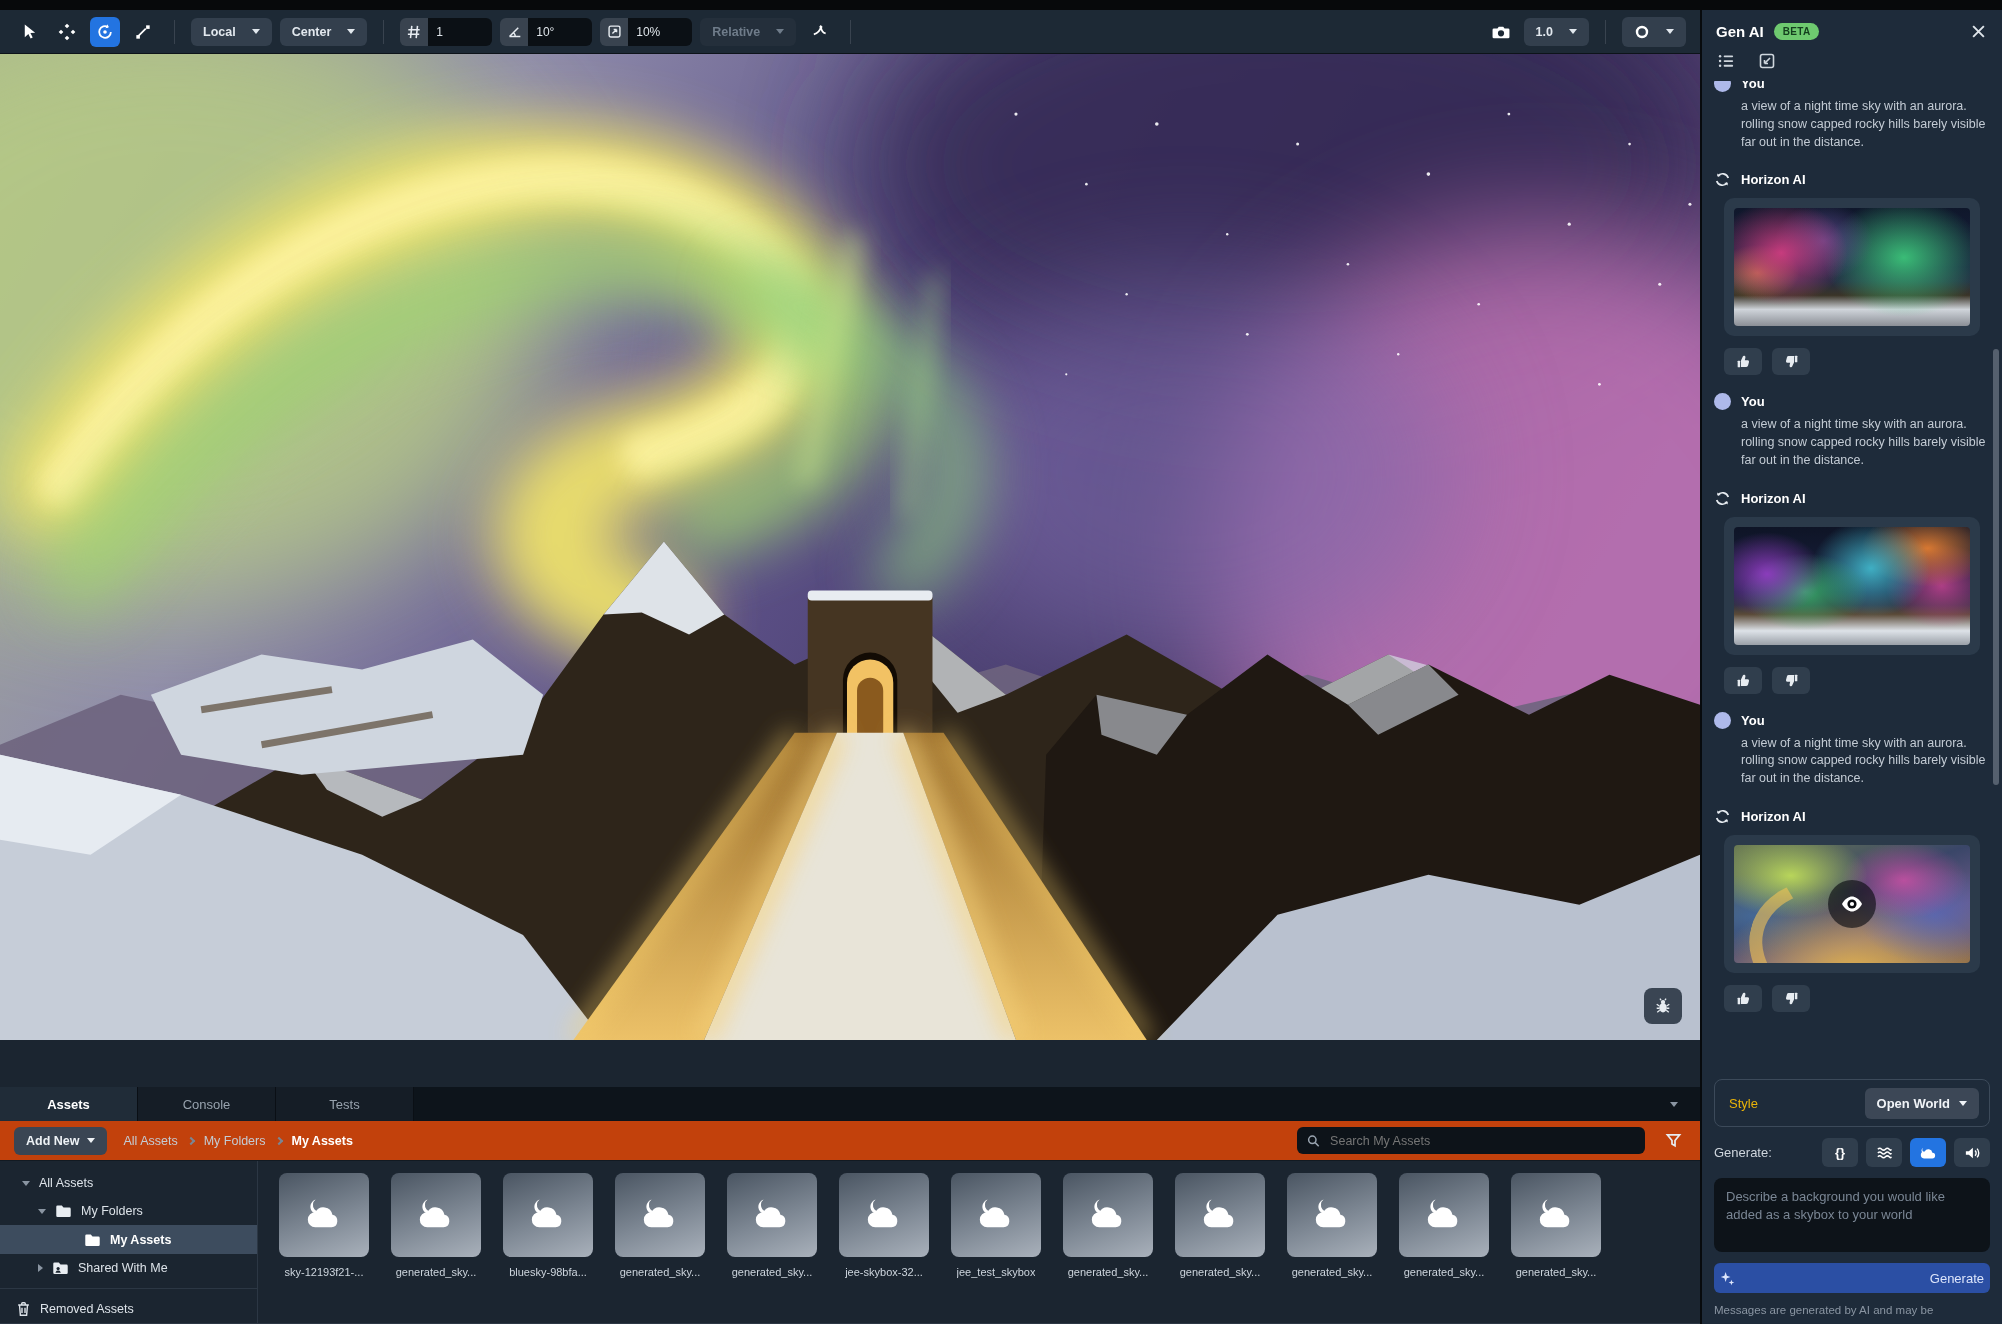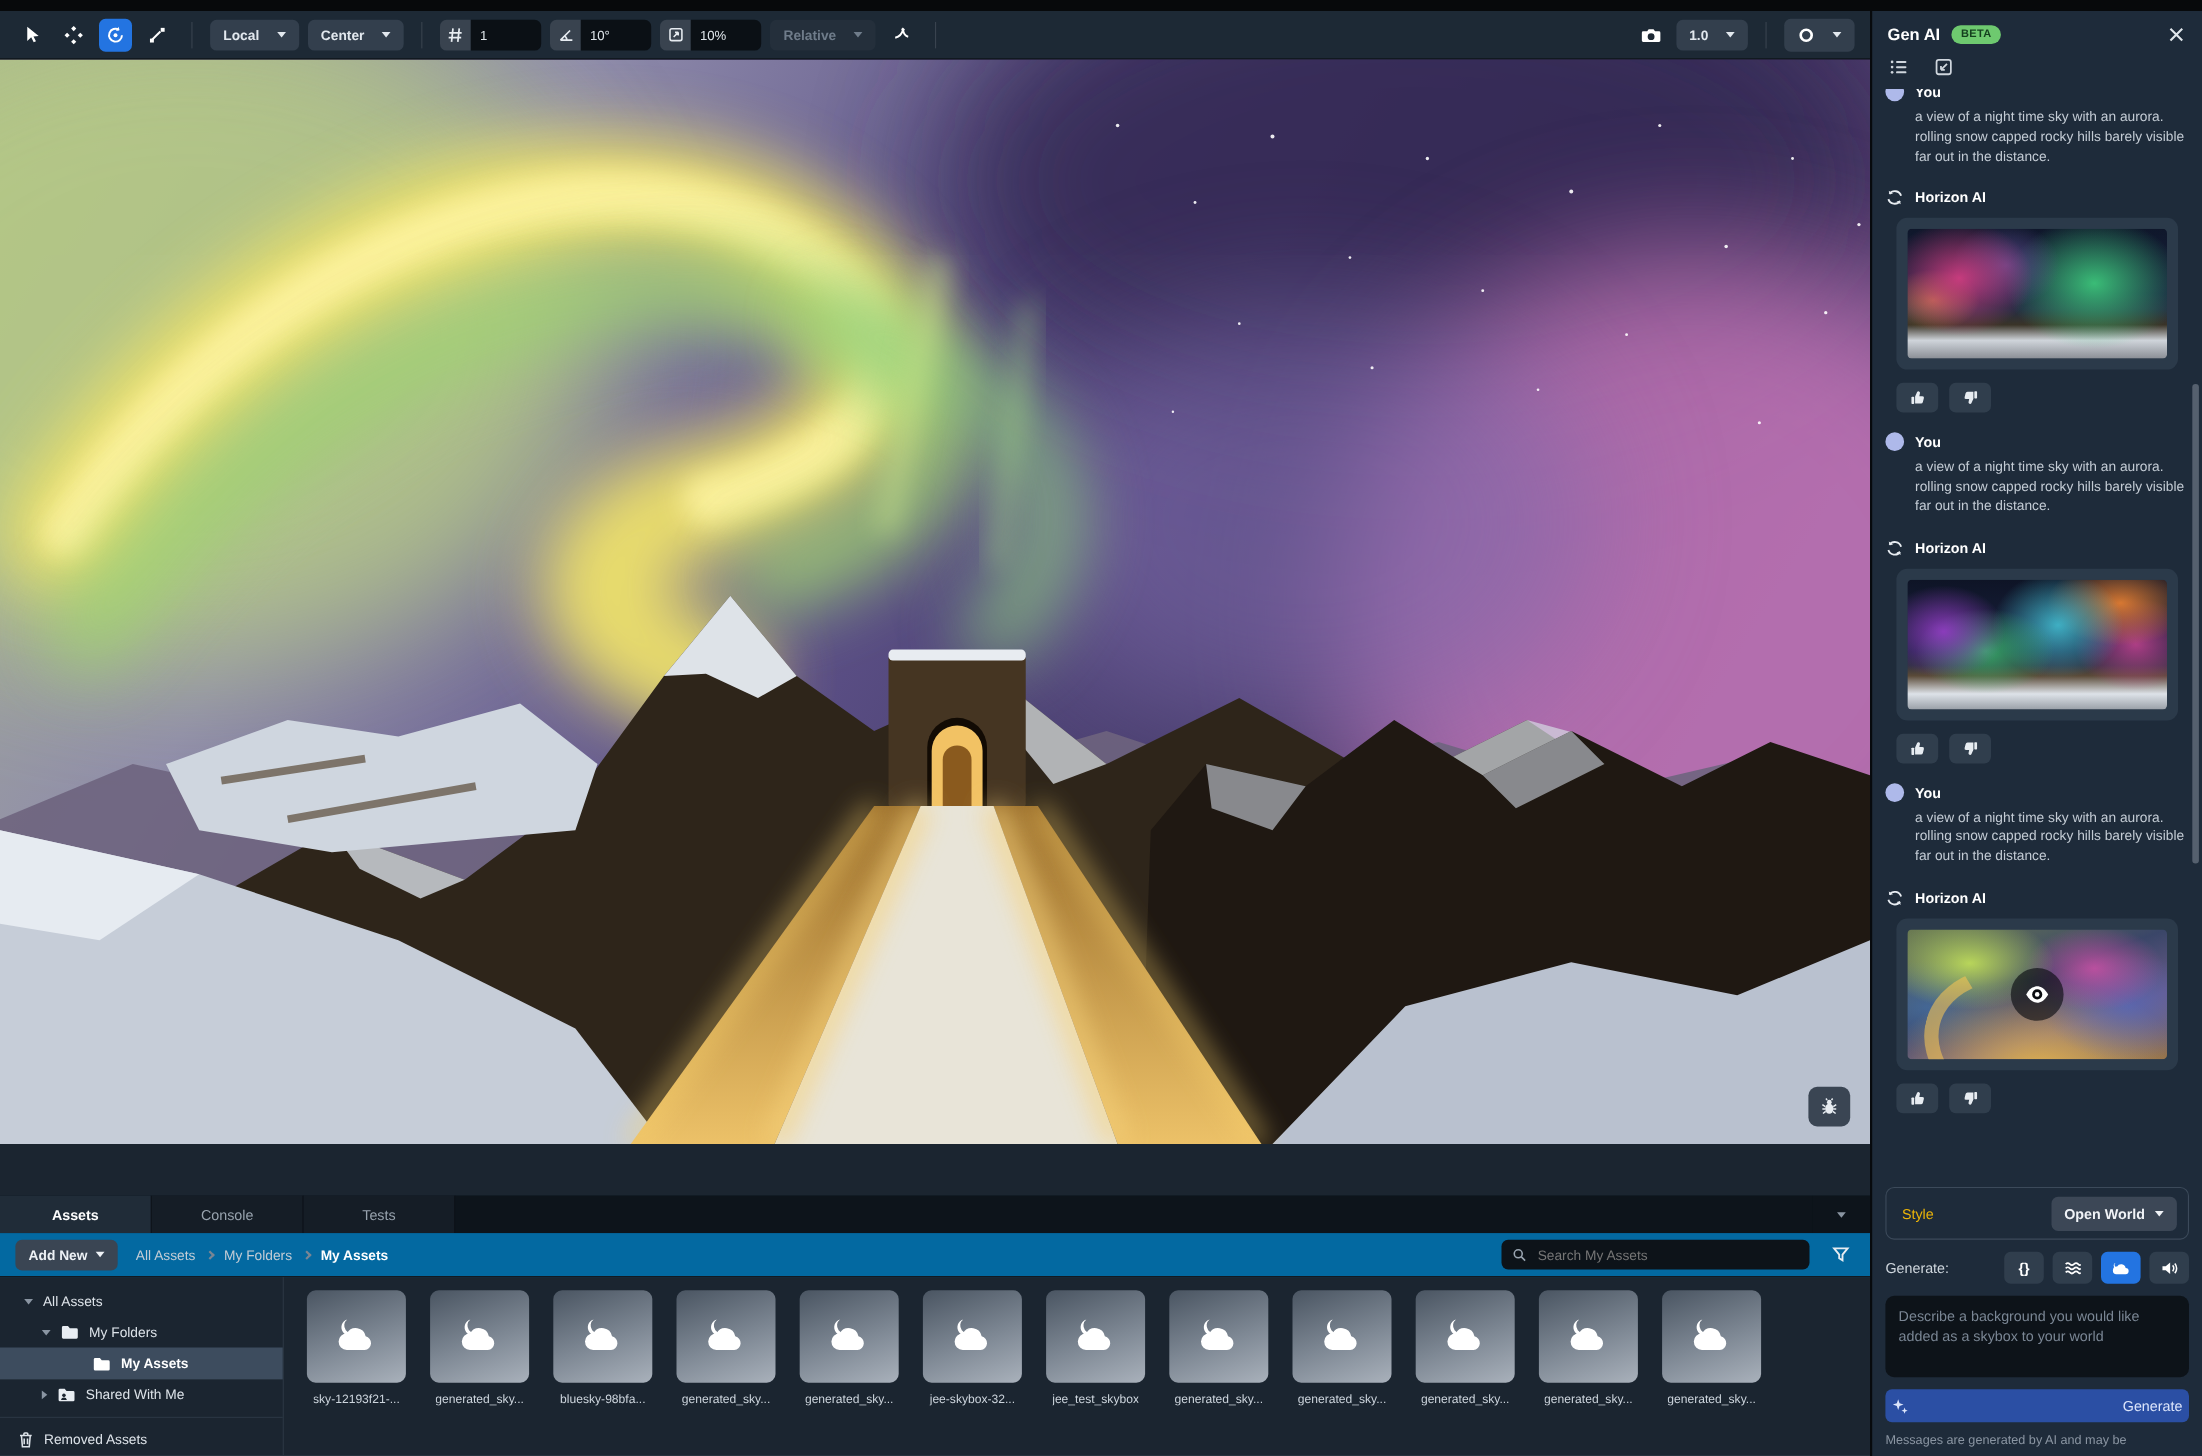--- a/index.html
+++ b/index.html
@@ -25,26 +25,26 @@
   .viewport{flex:1;position:relative;overflow:hidden;background:#2a2440;}
   .scene{position:absolute;inset:0;width:100%;height:100%;}
   .bug-btn{position:absolute;right:18px;bottom:16px;width:38px;height:36px;border-radius:8px;background:#3a4553;border:none;display:flex;align-items:center;justify-content:center;cursor:pointer;color:#e7ecf1;}
   
   .bottom-panel{height:284px;display:flex;flex-direction:column;background:#1b2530;border-bottom:1px solid #2c3744;}
   .tab-bar{height:34px;background:#0d141b;display:flex;align-items:stretch;margin-top:47px;}
   .tab{width:138px;display:flex;align-items:center;justify-content:center;color:#98a3ae;font-size:13px;cursor:pointer;background:#151d26;border-right:1px solid #0a0f15;}
   .tab.active{background:#202c38;color:#fff;font-weight:bold;}
   .tab-bar .spacer{background:#0d141b;}
   .tab-chevron{display:flex;align-items:center;padding:0 22px;color:#8a95a2;background:#0d141b;cursor:pointer;}
-  .assets-toolbar{height:40px;background:#0369a1;display:flex;align-items:center;gap:16px;padding:0 14px;border-bottom:1px solid #121a22;}
+  .assets-toolbar{height:40px;background:#c2410c;display:flex;align-items:center;gap:16px;padding:0 14px;border-bottom:1px solid #121a22;}
   .addnew{display:flex;align-items:center;gap:8px;background:#3a4553;border:none;color:#eef2f6;font-weight:bold;font-size:12.5px;padding:7px 12px;border-radius:6px;cursor:pointer;font-family:inherit;}
   .crumbs{display:flex;align-items:center;gap:10px;font-size:12.5px;color:#c3ccd5;}
   .crumbs .sep{width:6px;height:6px;border-top:2px solid #7a8694;border-right:2px solid #7a8694;transform:rotate(45deg);}
   .crumbs .last{color:#ffffff;font-weight:bold;}
-  .searchbox{display:flex;align-items:center;gap:8px;background:#0d1319;border-radius:6px;height:27px;width:280px;padding:0 10px;color:#7a8694;}
+  .searchbox{display:flex;align-items:center;gap:8px;background:#0d1319;border-radius:6px;height:27px;width:348px;padding:0 10px;color:#7a8694;}
   .searchbox input{background:transparent;border:none;color:#dfe5ea;font-size:12.5px;width:100%;font-family:inherit;outline:none;}
   .filterbtn{background:none;border:none;color:#e7ecf1;cursor:pointer;display:flex;align-items:center;padding:4px;}
   .assets-body{flex:1;display:flex;min-height:0;}
   .tree{width:258px;border-right:1px solid #2c3744;padding-top:8px;display:flex;flex-direction:column;font-size:12.5px;}
   .trow{height:32px;display:flex;align-items:center;gap:9px;color:#dde3e9;cursor:pointer;padding-left:16px;}
   .trow.sel{background:#3d4c5e;font-weight:bold;color:#fff;}
   .tree-div{height:1px;background:#2c3744;margin:6px 0;}
   .ind1{padding-left:38px;} .ind2{padding-left:84px;}
   .tcaret{color:#8a95a2;}
   .thumbs{flex:1;display:flex;align-items:flex-start;padding:12px 4px 0 10px;overflow:hidden;}

